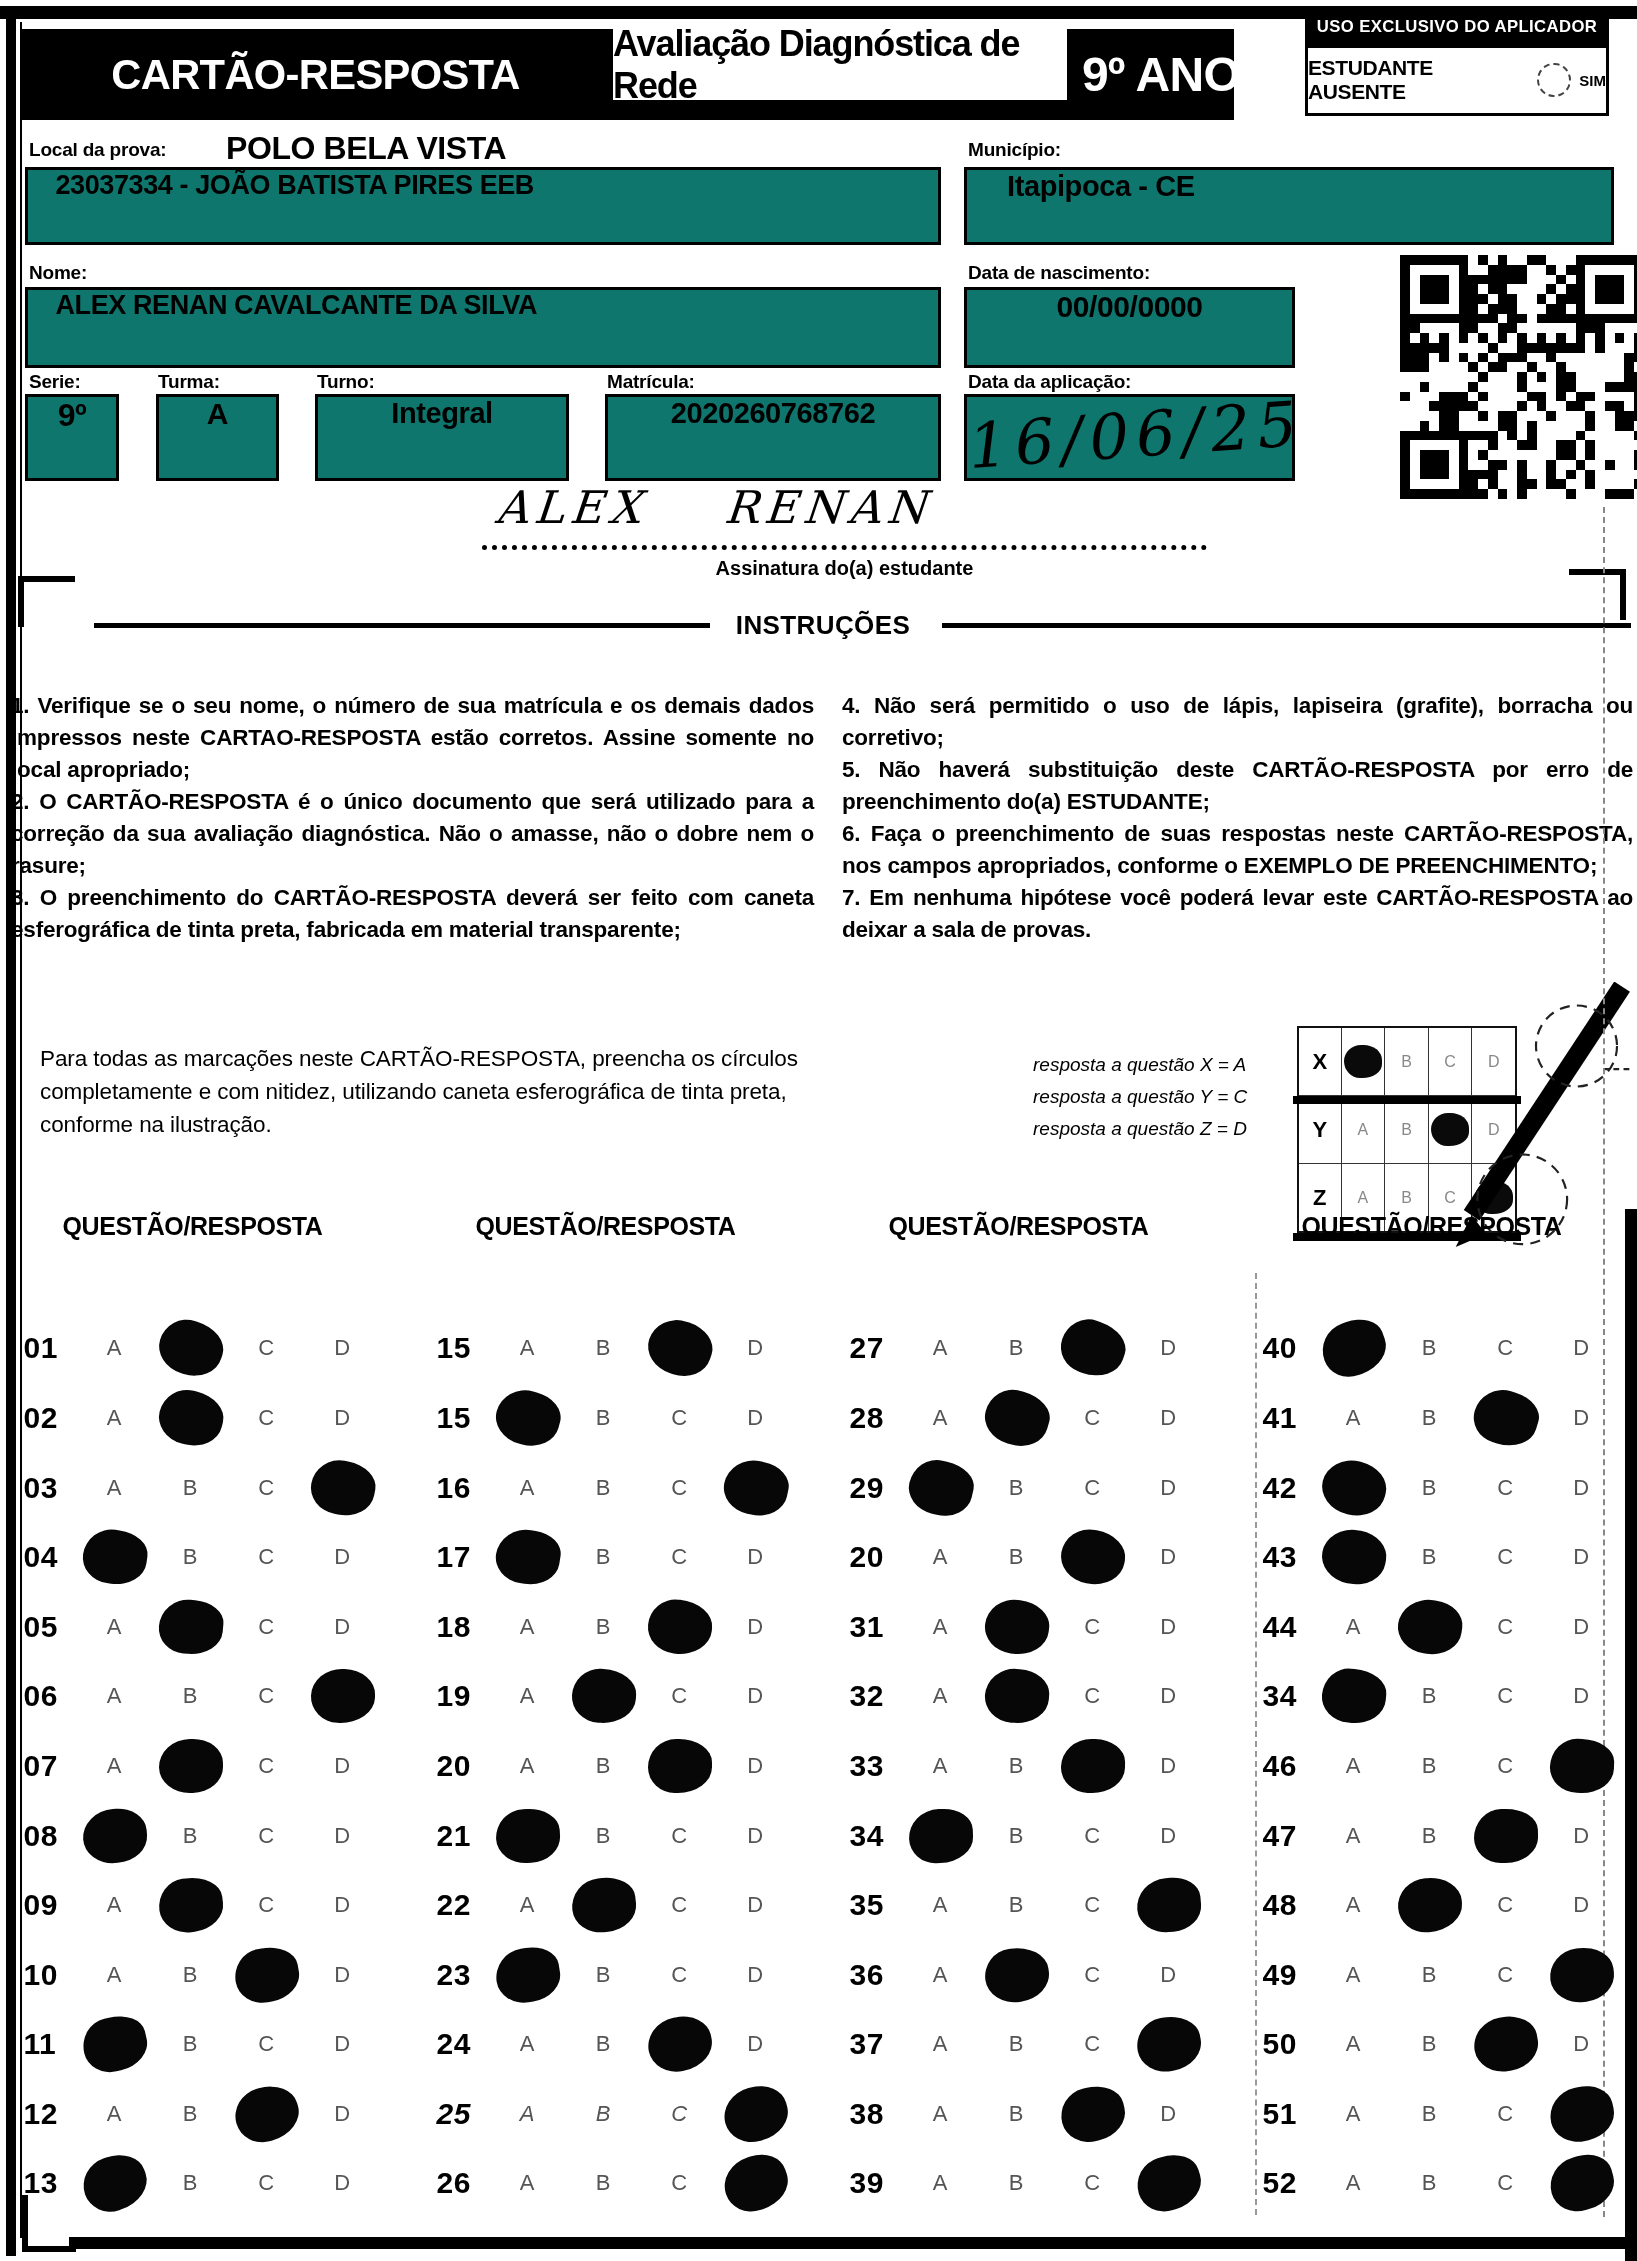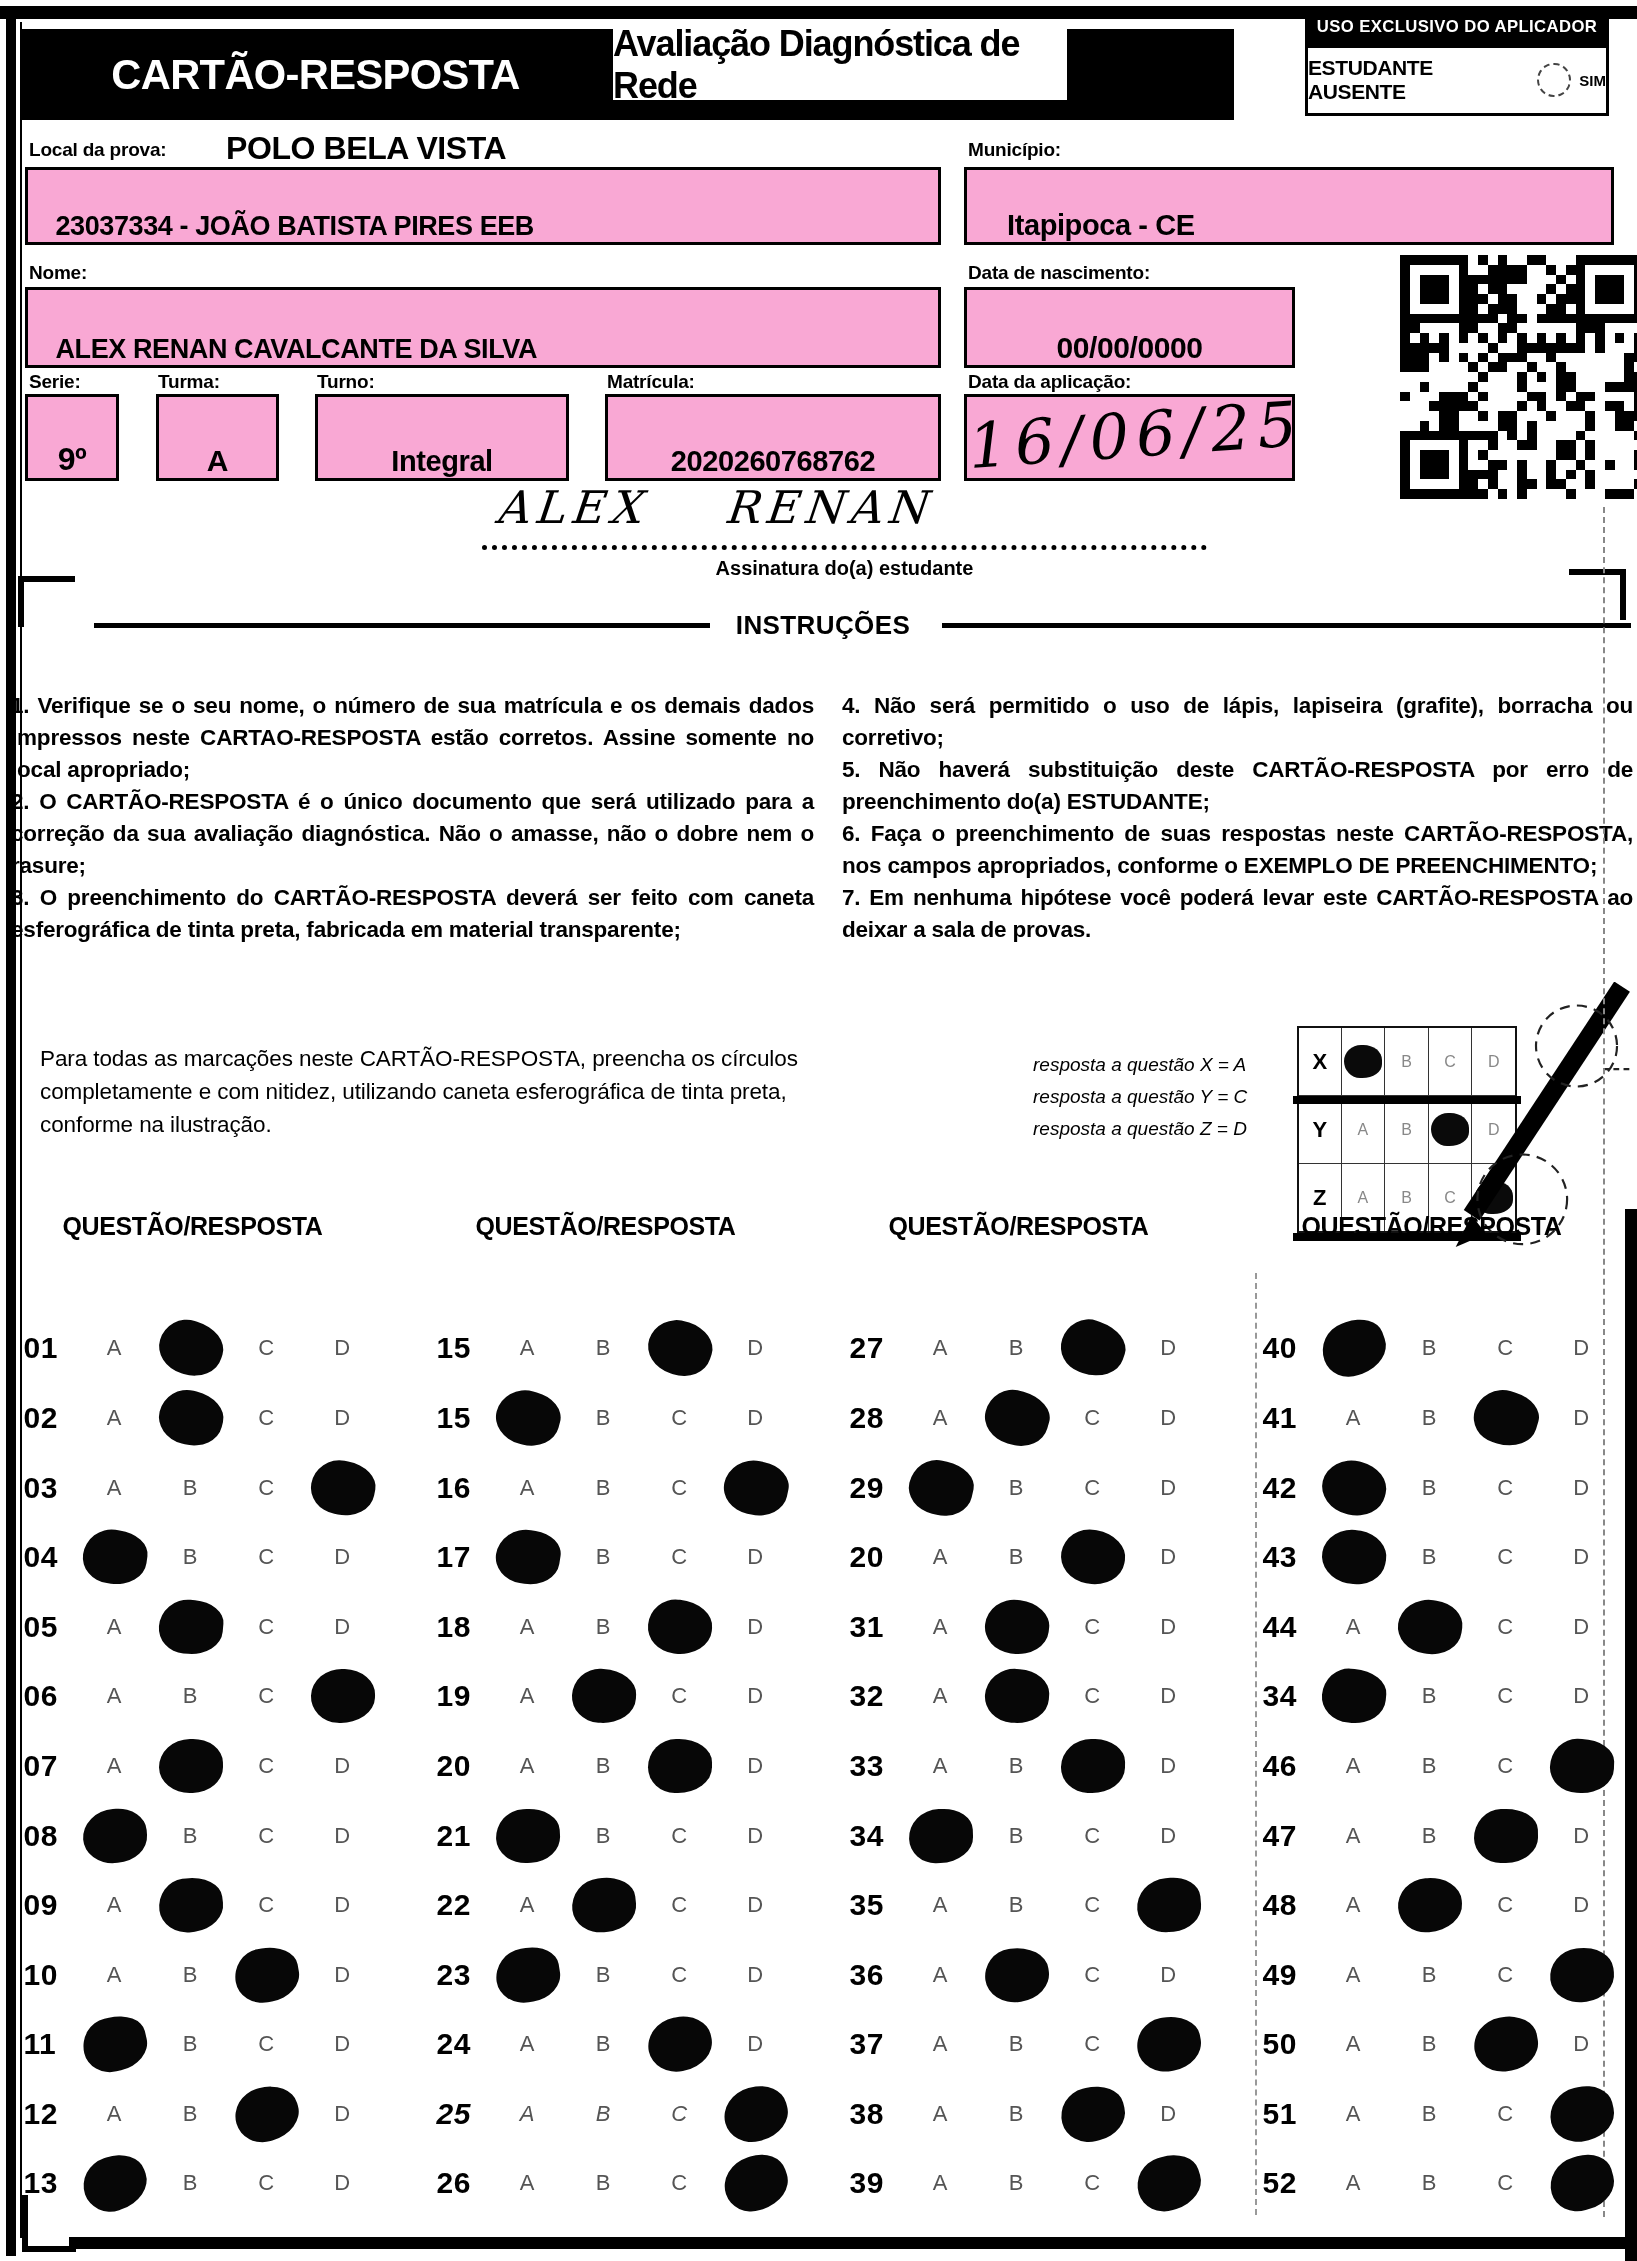--- a/index.html
+++ b/index.html
@@ -15,21 +15,21 @@
   .exam-title{font-size:36px;font-weight:bold;letter-spacing:-1.1px;}
   .grade{color:#fff;font-weight:bold;font-size:48px;display:flex;align-items:center;justify-content:center;letter-spacing:-0.7px;}
   .uso-hdr{background:#000;color:#fff;font-weight:bold;font-size:16.7px;display:flex;align-items:center;justify-content:center;letter-spacing:0.4px;}
   .uso-body{background:#fff;border:3.6px solid #000;display:flex;align-items:center;justify-content:center;gap:8.7px;}
   .uso-body .lbl{font-weight:bold;font-size:21px;letter-spacing:-0.4px;}
   .dash-circle{width:30px;height:30px;border:2.2px dashed #444;border-radius:50%;display:inline-block;}
   .sim{font-weight:bold;font-size:15px;}
   
   .flabel{font-weight:bold;font-size:19px;letter-spacing:-0.2px;}
   .fvalue-big{font-weight:bold;font-size:32px;letter-spacing:-0.4px;}
-  .fbox{border:3.6px solid #000;background:#f9a8d4;display:flex;align-items:flex-end;}
+  .fbox{border:3.6px solid #000;background:#0f766e;display:flex;align-items:flex-start;}
   .fbox .txt{font-weight:bold;font-size:27px;letter-spacing:-0.4px;}
   .center{justify-content:center;}
   
   .hand{font-family:"DejaVu Serif",serif;font-style:italic;}
   .sig-line{border-bottom:5px dotted #000;}
   .sig-label{font-weight:bold;font-size:20px;text-align:center;}
   
   .instr-title{font-weight:bold;font-size:26px;letter-spacing:0.4px;text-align:center;}
   .instr-col{font-size:22.5px;line-height:32px;font-weight:700;text-align:justify;letter-spacing:-0.2px;}
   .instr-col p{margin:0;}
@@ -65,20 +65,21 @@
   <div class="abs bar" style="left:69px;top:2237px;width:1568px;height:11.6px;"></div>
   <div class="abs bracket" style="left:18px;top:576px;width:51px;height:45px;border-top-width:6.5px;border-left-width:6.5px;"></div>
   <div class="abs bracket" style="left:1569px;top:569px;width:51px;height:45px;border-top-width:6.5px;border-right-width:6.5px;"></div>
   <div class="abs bracket" style="left:22px;top:2195px;width:48px;height:51px;border-left-width:6.5px;border-bottom-width:6.5px;"></div>
 
   <div class="abs band" style="left:22px;top:29px;width:1212px;height:91px;">
     <div class="abs card-title" style="left:0;top:0;width:587px;height:91px;">CARTÃO-RESPOSTA</div>
     <div class="abs exam-inset" style="left:591px;top:0;width:454px;height:71px;">
       <span class="exam-title">Avaliação Diagnóstica de Rede</span>
     </div>
+    <div class="abs grade" style="left:1045px;top:0;width:188px;height:91px;">9º ANO</div>
   </div>
 
   <div class="abs" style="left:1305px;top:8.7px;width:304px;height:109px;">
     <div class="uso-hdr" style="height:36px;">USO EXCLUSIVO DO APLICADOR</div>
     <div class="uso-body" style="height:65px;">
       <span class="lbl">ESTUDANTE AUSENTE</span>
       <span class="dash-circle"></span>
       <span class="sim">SIM</span>
     </div>
   </div>

